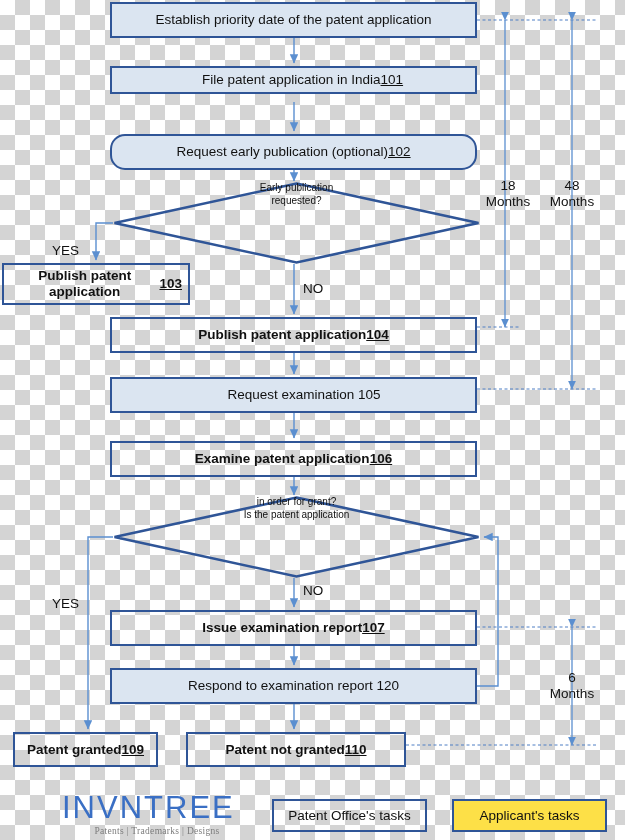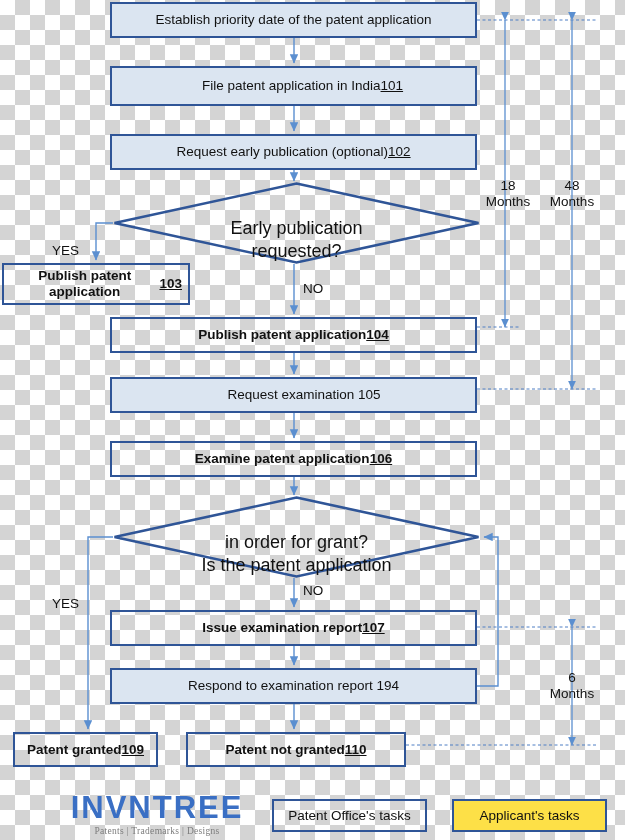--- a/index.html
+++ b/index.html
@@ -44,25 +44,25 @@
   }
   .node.filled { background-color: #dbe5f1; }
   .node.hollow { background-color: transparent; font-weight: bold; }
 
   .node .u { text-decoration: underline; }
 
   
   .diamond {
     position: absolute;
     display: flex;
-    align-items: flex-end;
+    align-items: flex-start;
     justify-content: center;
     text-align: center;
     color: #111111;
-    font-size: 18px;
+    font-size: 10px;
     line-height: 1.25;
     pointer-events: none;
   }
   .diamond .dlabel {
     position: relative;
     z-index: 2;
     padding-bottom: 2px;
   }
   .diamond svg {
     position: absolute;
@@ -105,22 +105,22 @@
     top: 792px;
     width: 190px;
     height: 46px;
   }
   #logo .wordmark {
     font-family: "Liberation Sans", sans-serif;
     font-size: 31px;
     letter-spacing: 2px;
     color: #3a6fc4;
     line-height: 1;
-    text-align: center;
-    font-weight: 700;
+    text-align: left;
+    font-weight: 400;
   }
   #logo .tagline {
     font-family: "Liberation Serif", serif;
     font-size: 9.5px;
     color: #7c7c7c;
     text-align: center;
     margin-top: 3px;
     letter-spacing: 0.3px;
   }
 
@@ -193,25 +193,25 @@
       <line x1="505" y1="20" x2="505" y2="327" marker-start="url(#ah2)" marker-end="url(#ah2)"></line>
       <line x1="572" y1="20" x2="572" y2="389" marker-start="url(#ah2)" marker-end="url(#ah2)"></line>
       <line x1="572" y1="627" x2="572" y2="745" marker-start="url(#ah2)" marker-end="url(#ah2)"></line>
     </g>
   </svg>
 
   <div id="nodes">
       <div class="node filled" style="left: 110px; top: 2px; width: 367px; height: 36px;">
         <span>Establish priority date of the patent application</span>
       </div>
-      <div class="node filled" style="left: 110px; top: 66px; width: 367px; height: 40px; padding-left: 24px;">
+      <div class="node filled" style="left: 110px; top: 66px; width: 367px; height: 28px; padding-left: 24px;">
         <span>File patent application in India</span> 
         <span class="u">101</span>
       </div>
-      <div class="node filled" style="left: 110px; top: 134px; width: 367px; height: 36px;">
+      <div class="node filled" style="left: 110px; top: 134px; width: 367px; height: 36px; border-radius: 15px;">
         <span>Request early publication (optional)</span> 
         <span class="u">102</span>
       </div>
       <div class="node hollow" style="left: 2px; top: 263px; width: 188px; height: 42px;">
         <span>Publish patent application</span> 
         <span class="u">103</span>
       </div>
       <div class="node hollow" style="left: 110px; top: 317px; width: 367px; height: 36px;">
         <span>Publish patent application</span> 
         <span class="u">104</span>
@@ -221,21 +221,21 @@
       </div>
       <div class="node hollow" style="left: 110px; top: 441px; width: 367px; height: 36px;">
         <span>Examine patent application</span> 
         <span class="u">106</span>
       </div>
       <div class="node hollow" style="left: 110px; top: 610px; width: 367px; height: 36px;">
         <span>Issue examination report</span> 
         <span class="u">107</span>
       </div>
       <div class="node filled" style="left: 110px; top: 668px; width: 367px; height: 36px;">
-        <span>Respond to examination report 194</span>
+        <span>Respond to examination report 120</span>
       </div>
       <div class="node hollow" style="left: 13px; top: 732px; width: 145px; height: 35px; justify-content: center;">
         <span>Patent granted</span> 
         <span class="u">109</span>
       </div>
       <div class="node hollow" style="left: 186px; top: 732px; width: 220px; height: 35px;">
         <span>Patent not granted</span> 
         <span class="u">110</span>
       </div>
     </div>

